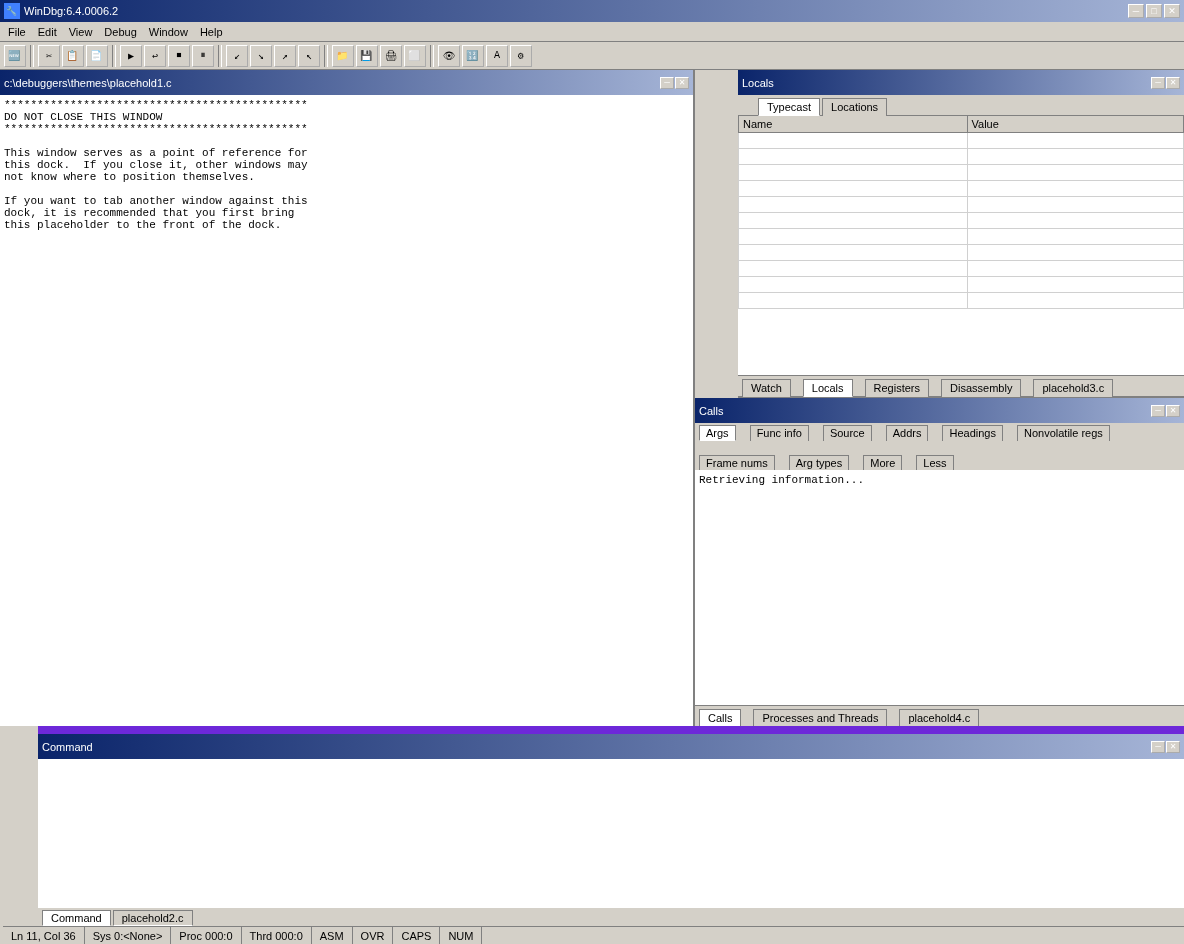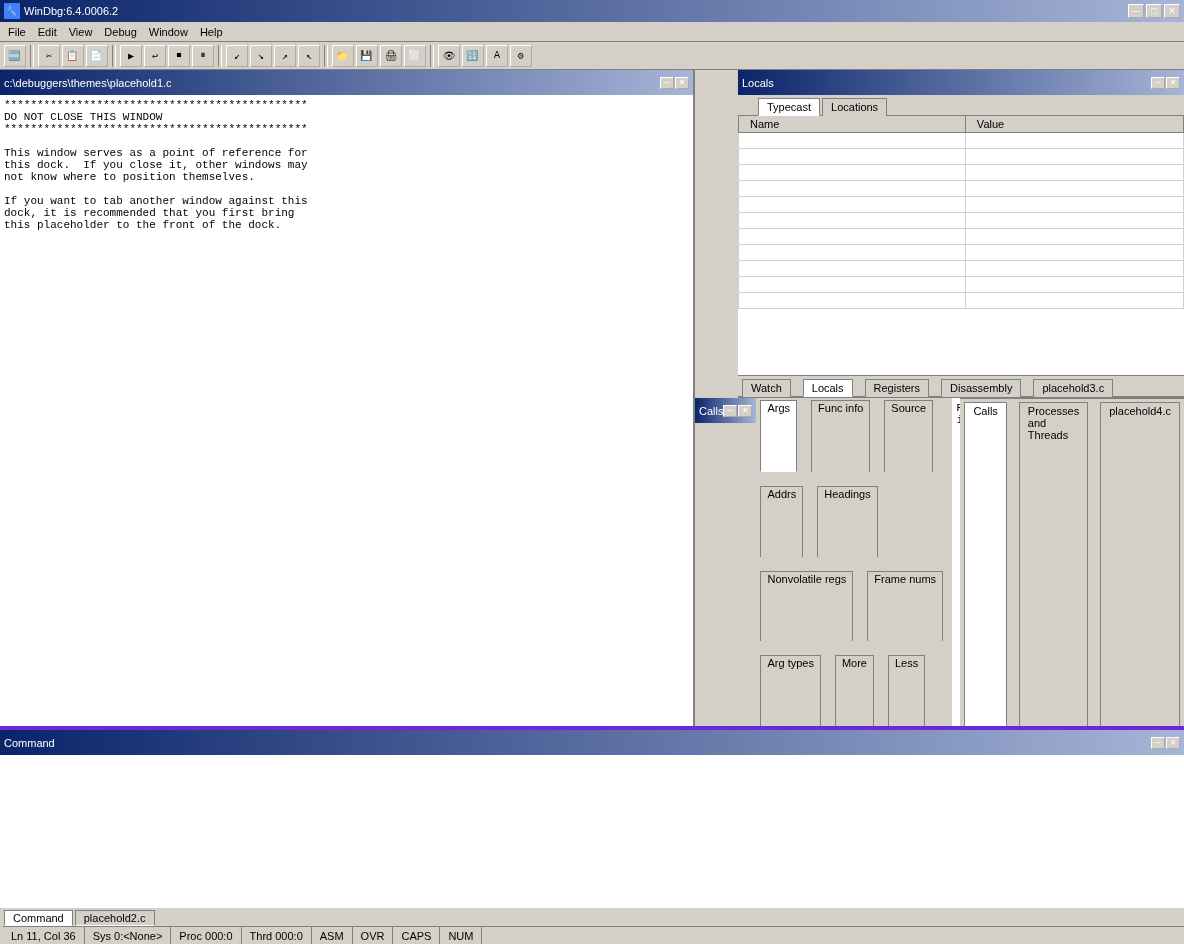--- a/index.html
+++ b/index.html
@@ -184,21 +184,21 @@
     }
 
     
     .locals-table {
       width: 100%;
       border-collapse: collapse;
     }
     .locals-table th {
       background: #d4d0c8;
       border: 1px solid #808080;
-      padding: 2px 11px;
+      padding: 2px 4px;
       text-align: left;
       font-family: 'Tahoma', sans-serif;
       font-size: 11px;
       font-weight: normal;
     }
     .locals-table td {
       border: 1px solid #d0d0d0;
       padding: 1px 4px;
       height: 16px;
     }
@@ -208,21 +208,21 @@
       background: #d4d0c8;
       display: flex;
       padding: 2px 4px 0;
       gap: 2px;
     }
 
     
     .calls-panel {
       flex: 1;
       display: flex;
-      flex-direction: row;
+      flex-direction: column;
     }
 
     .calls-tab-bar {
       background: #d4d0c8;
       display: flex;
       padding: 2px 4px 0;
       gap: 14px;
       flex-wrap: wrap;
     }
     .calls-tab {
@@ -254,21 +254,22 @@
       padding: 2px 4px 0;
       gap: 12px;
       border-top: 1px solid #808080;
     }
 
     
     .command-panel {
       height: 200px;
       display: flex;
       flex-direction: column;
-      border-top: 4px solid #6d28d9;
+      border-top: 8px solid #6d28d9;
+      margin-left: 38px;
     }
 
     
     .status-bar {
       background: #d4d0c8;
       height: 18px;
       display: flex;
       align-items: center;
       border-top: 1px solid #808080;
       font-family: 'Tahoma', sans-serif;

